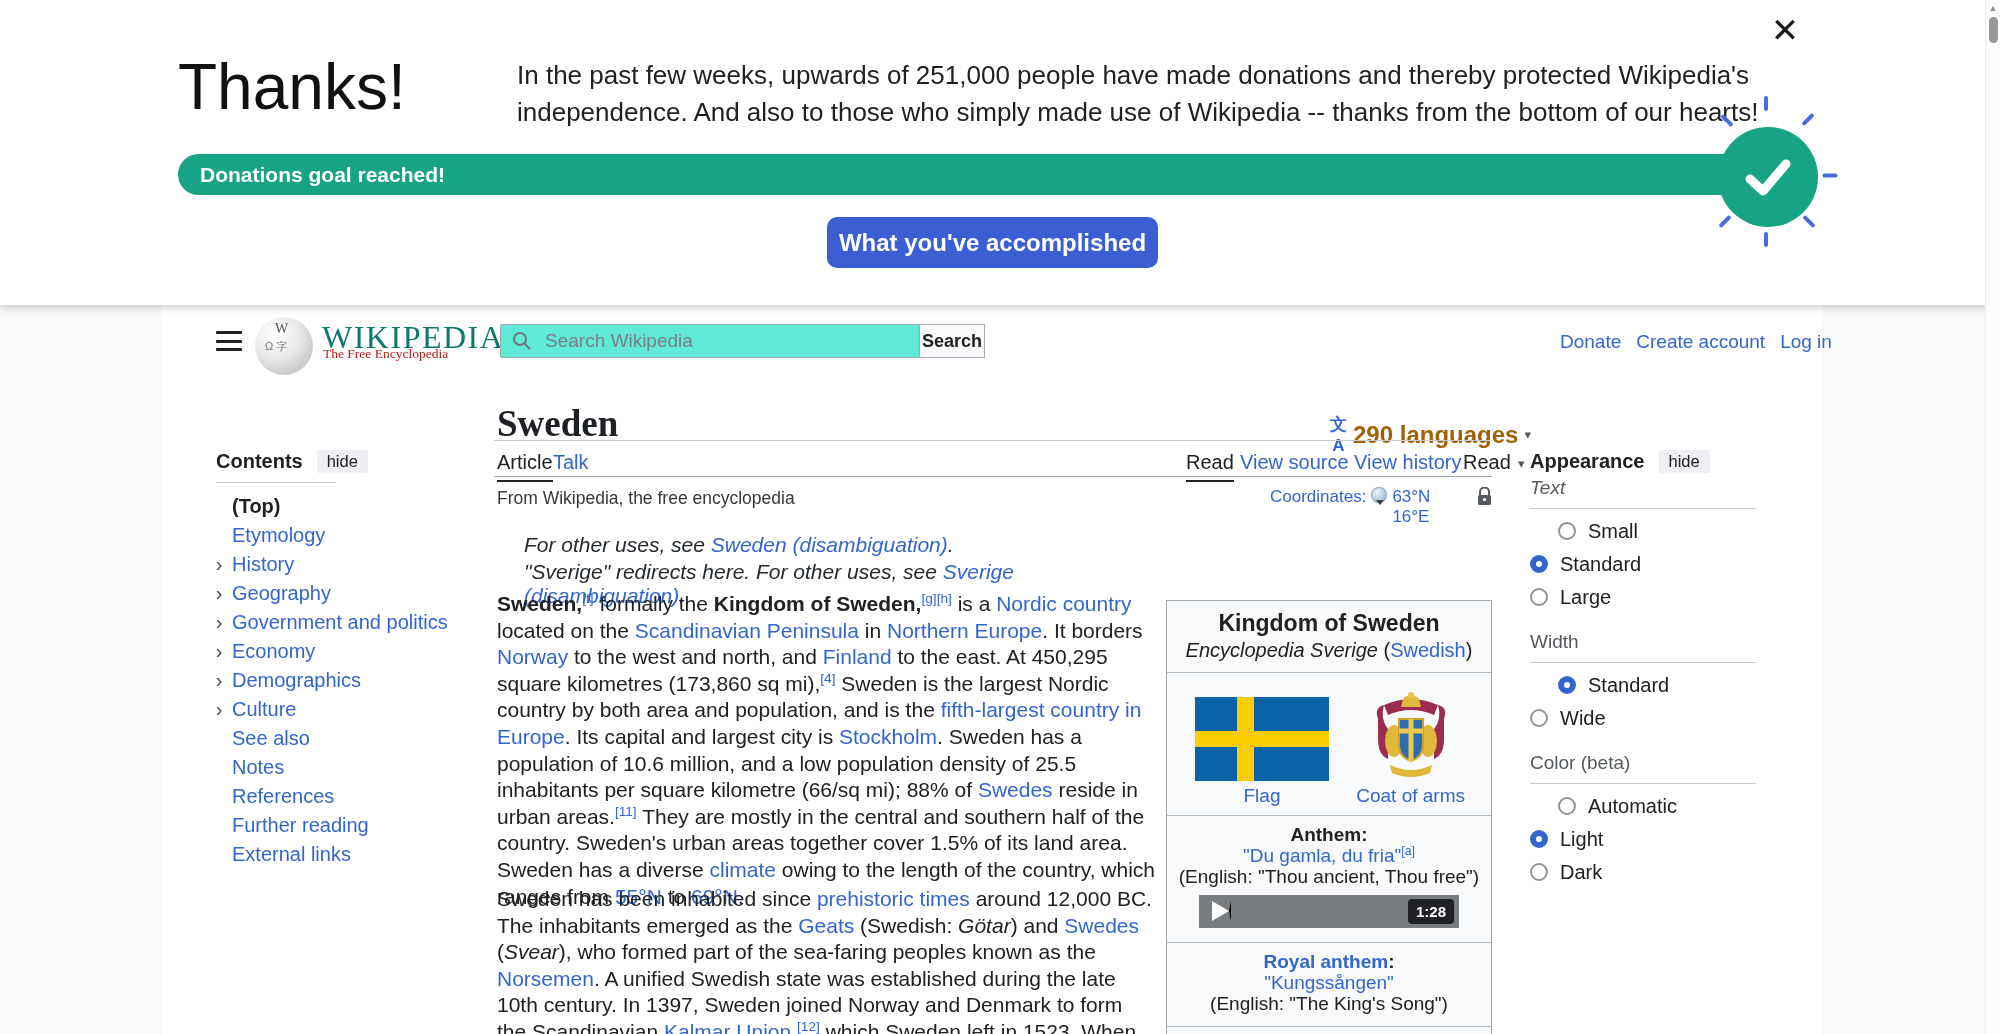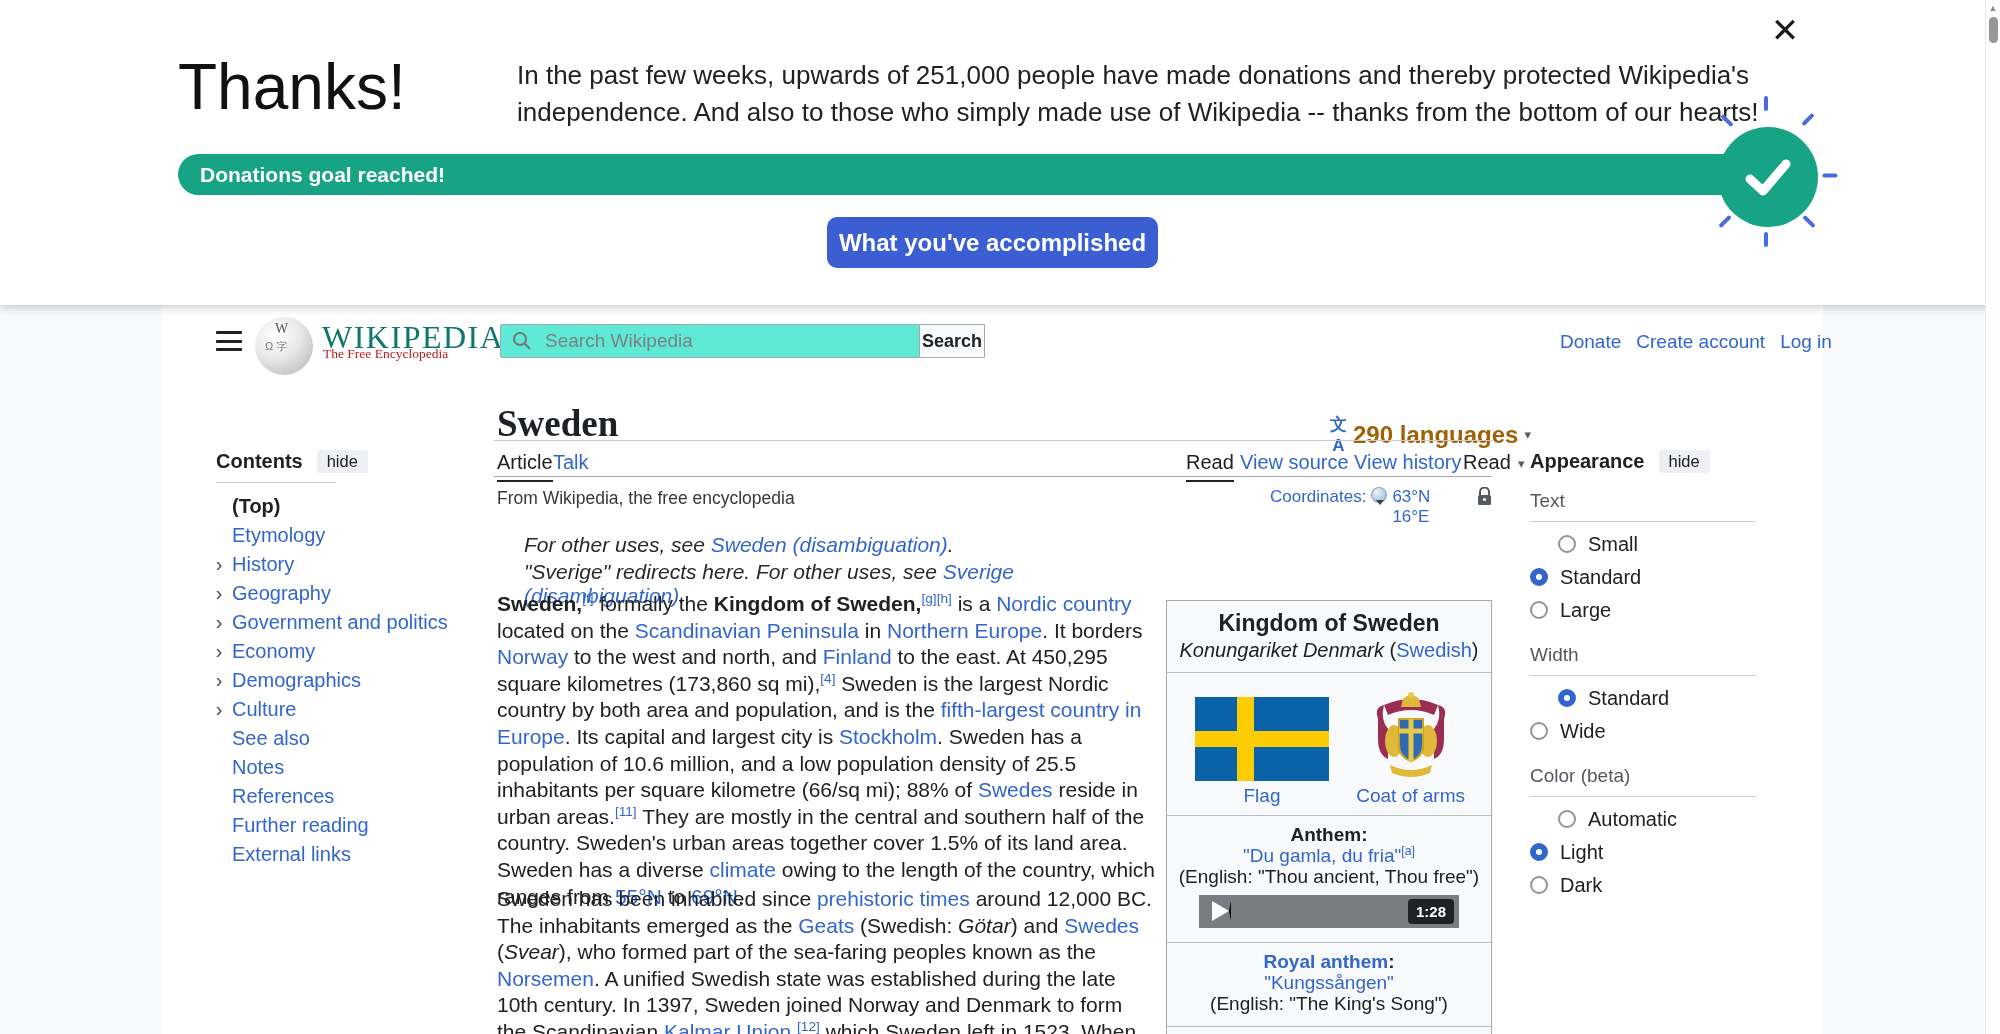--- a/index.html
+++ b/index.html
@@ -219,21 +219,21 @@
       <div class="toc-item"><a href="#">Notes</a></div>
       <div class="toc-item"><a href="#">References</a></div>
       <div class="toc-item"><a href="#">Further reading</a></div>
       <div class="toc-item"><a href="#">External links</a></div>
     </nav>
   </aside>
 
   <aside class="infobox">
     <div class="ib-sec ib-head">
       <div class="ib-name">Kingdom of Sweden</div>
-      <div class="ib-native"><span class="i">Konungariket Denmark</span><span> (</span><span class="lk">Swedish</span><span>)</span></div>
+      <div class="ib-native"><span class="i">Encyclopedia Sverige</span><span> (</span><span class="lk">Swedish</span><span>)</span></div>
     </div>
     <div class="ib-sec">
       <div class="ib-flagrow">
         <div class="ib-figure">
           <span>
             <svg width="134" height="84" viewBox="0 0 16 10" shape-rendering="crispEdges">
                 <rect width="16" height="10" fill="#0a62a8"></rect>
                 <rect x="5" width="2" height="10" fill="#fecc02"></rect>
                 <rect y="4" width="16" height="2" fill="#fecc02"></rect>
               </svg>
@@ -277,21 +277,21 @@
       
     </div>
   </aside>
 
   <aside class="appearance">
     <div class="panel-head">
       <span class="panel-title">Appearance</span>
       <button class="hide-pill">hide</button>
     </div>
 
-    <div class="app-section-label" style="margin-top:17px;">Text</div>
+    <div class="app-section-label" style="margin-top:4px;font-style:italic;">Text</div>
     <div class="app-rule"></div>
     <div class="opt-row first">
       <span class="radio"></span>
       <span class="opt-label">Small</span>
     </div>
     <div class="opt-row">
       <span class="radio sel"></span>
       <span class="opt-label">Standard</span>
     </div>
     <div class="opt-row">

